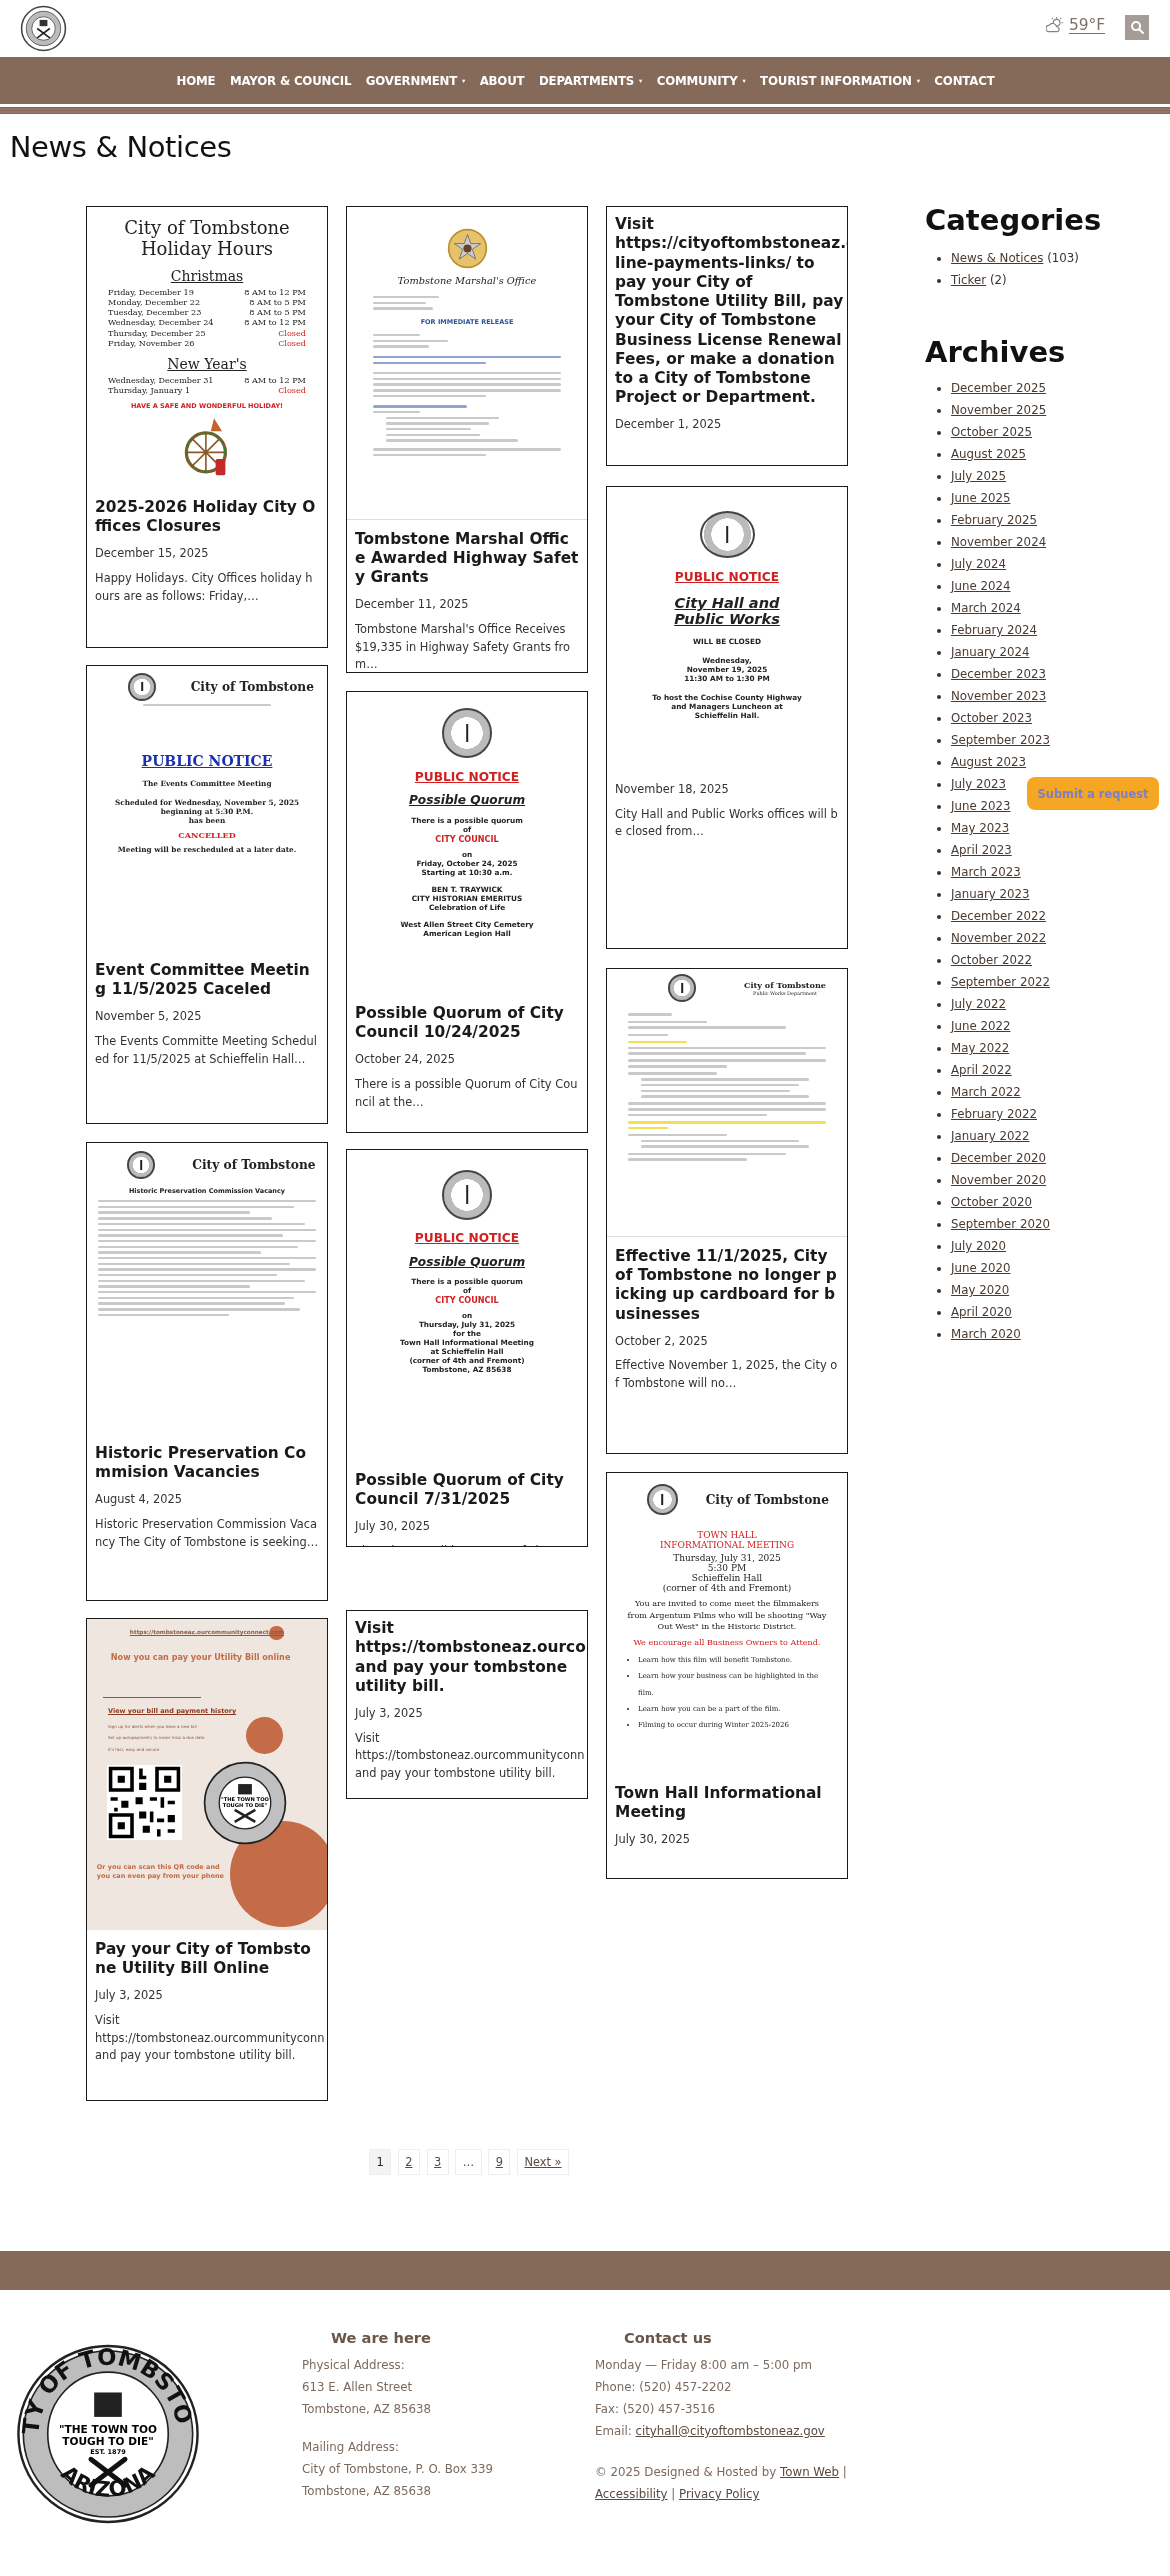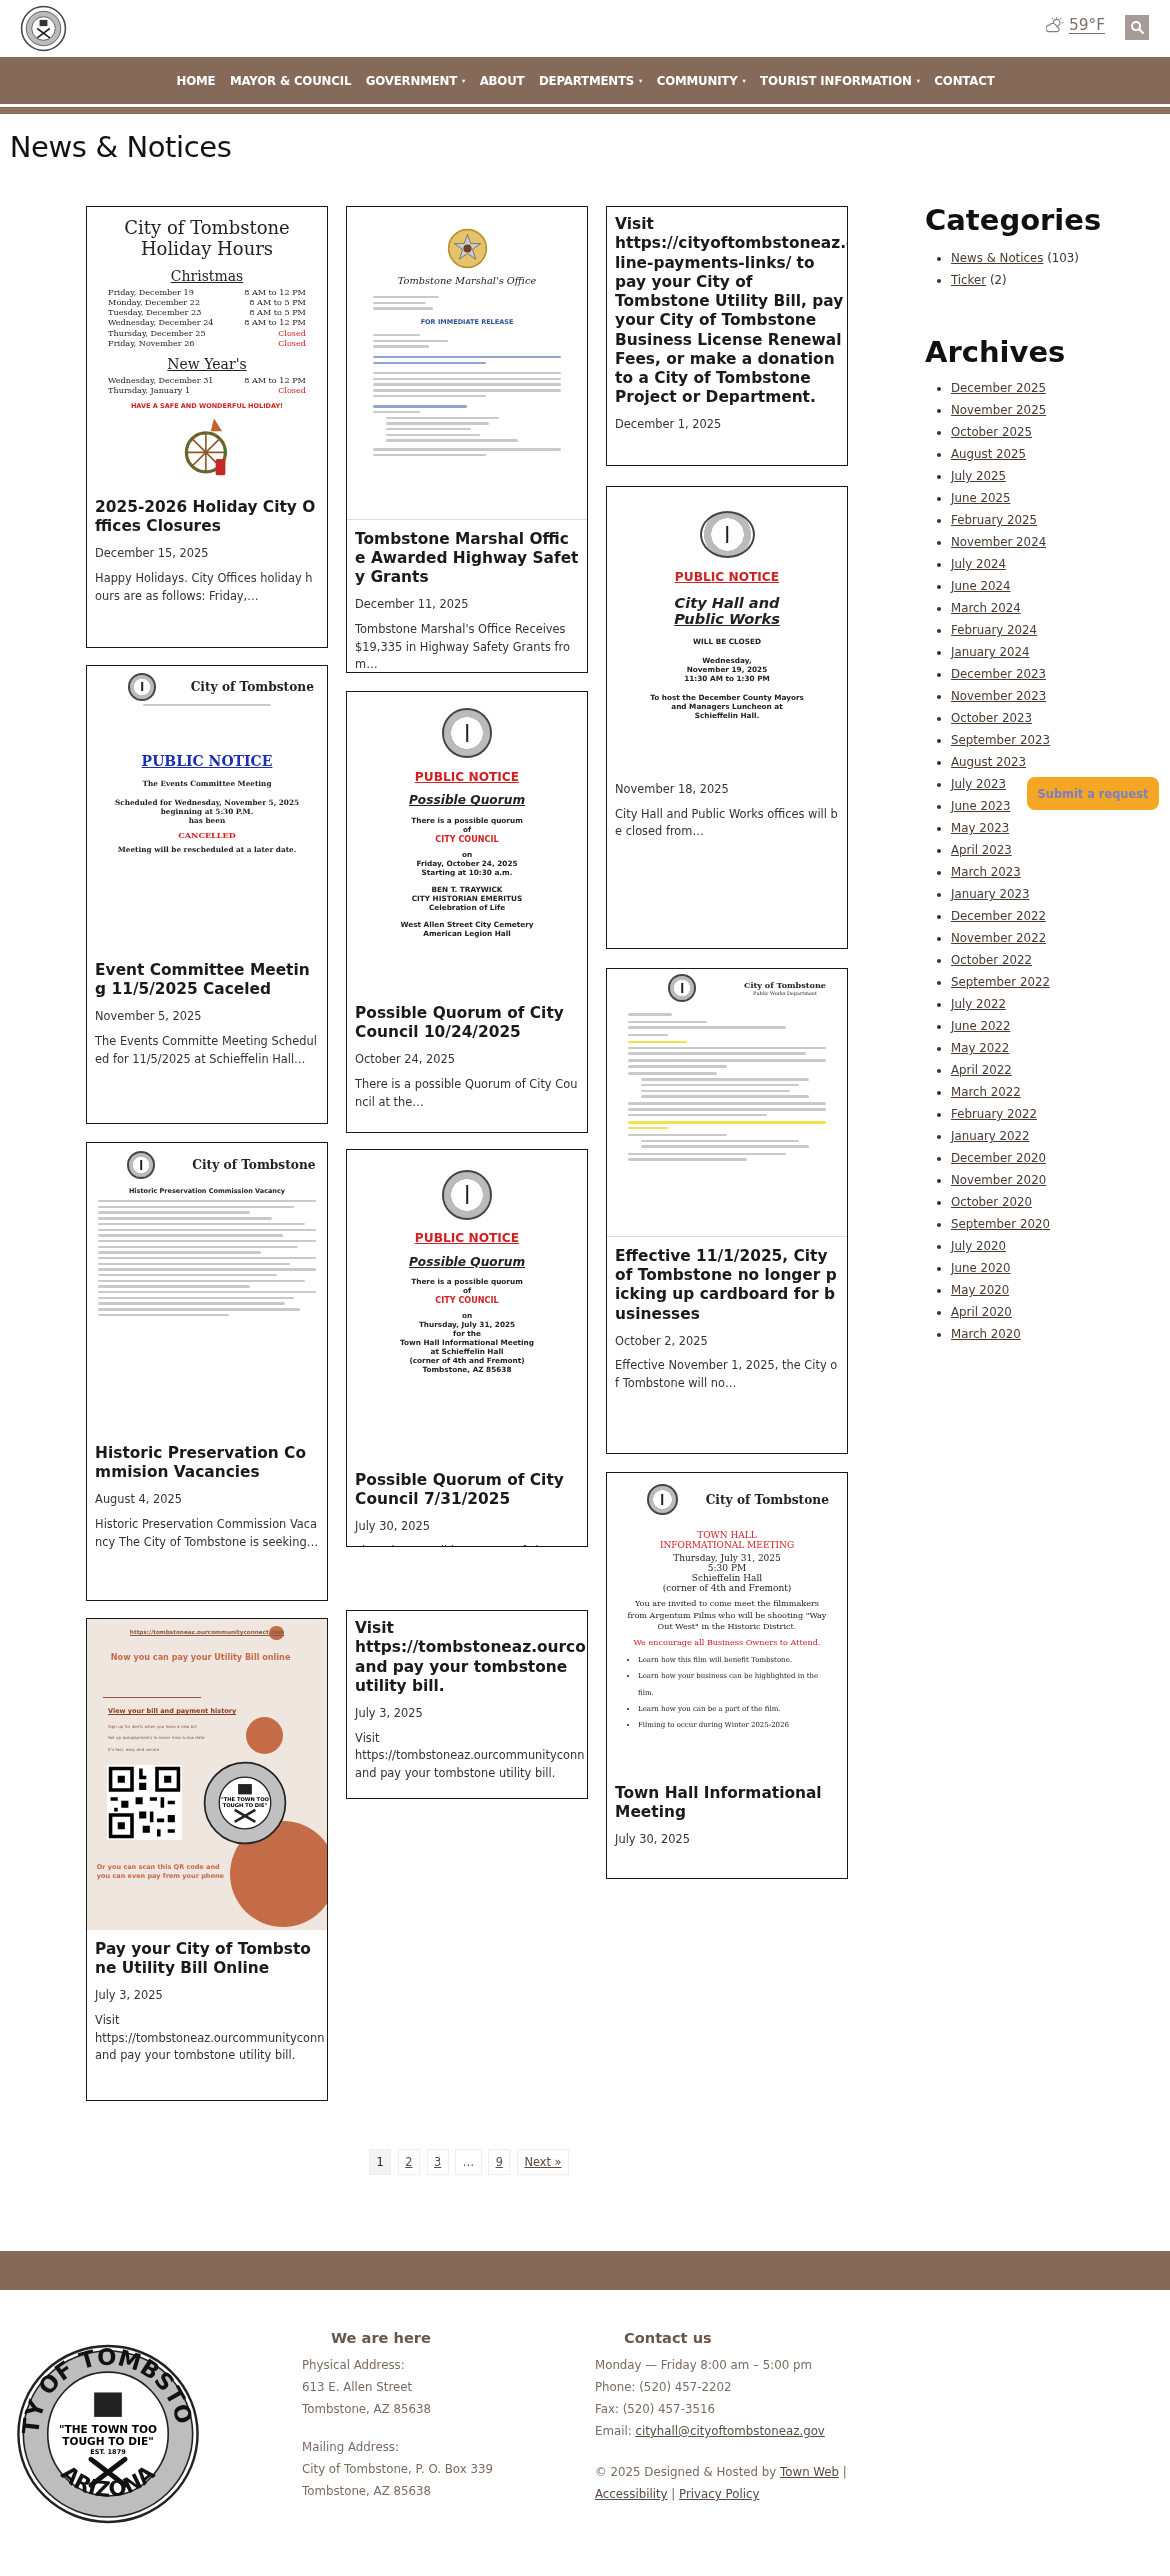--- a/index.html
+++ b/index.html
@@ -410,27 +410,27 @@
     </div>
     <div class="date">December 1, 2025</div>
   </div>
 </div>
 
 <div class="card" style="left:606px; top:486px; height:463px;">
   <div class="thumb" style="height:285px; border-bottom:none;">
     <div class="doc sans" style="padding-top:24.4px;">
       <div class="seal" style="width:55px; height:47px;"></div>
       <div class="red" style="font-size:12.2px; font-weight:bold; text-decoration:underline; margin-top:11.4px;">PUBLIC NOTICE</div>
-      <div style="font-size:14.6px; font-weight:bold; font-style:italic; margin-top:11.4px; line-height:1.1;">City Hall and</div>
+      <div style="font-size:14.6px; font-weight:bold; font-style:italic; text-decoration:underline; margin-top:11.4px; line-height:1.1;">City Hall and</div>
       <div style="font-size:14.6px; font-weight:bold; font-style:italic; text-decoration:underline; line-height:1.1;">Public Works</div>
       <div style="font-size:7.3px; font-weight:bold; margin-top:9.8px;">WILL BE CLOSED</div>
       <div style="font-size:7.3px; font-weight:bold; margin-top:9.8px;">Wednesday,</div>
       <div style="font-size:7.3px; font-weight:bold;">November 19, 2025</div>
       <div style="font-size:7.3px; font-weight:bold;">11:30 AM to 1:30 PM</div>
-      <div style="font-size:7.3px; font-weight:bold; margin-top:9.8px;">To host the December County Mayors</div>
+      <div style="font-size:7.3px; font-weight:bold; margin-top:9.8px;">To host the Cochise County Highway</div>
       <div style="font-size:7.3px; font-weight:bold;">and Managers Luncheon at</div>
       <div style="font-size:7.3px; font-weight:bold;">Schieffelin Hall.</div>
     </div>
   </div>
   <div class="body">
     <div class="date">November 18, 2025</div>
     <div class="excerpt">City Hall and Public Works offices will be closed from…</div>
   </div>
 </div>
 

